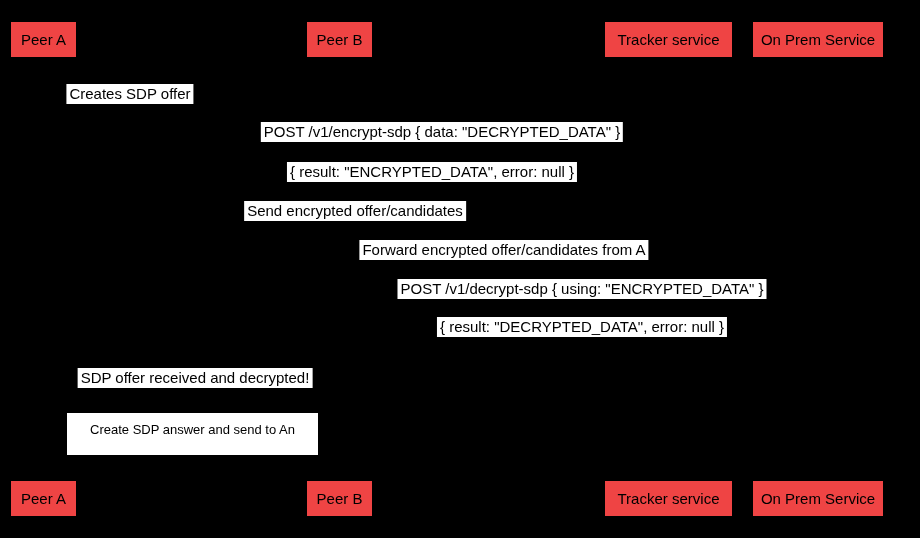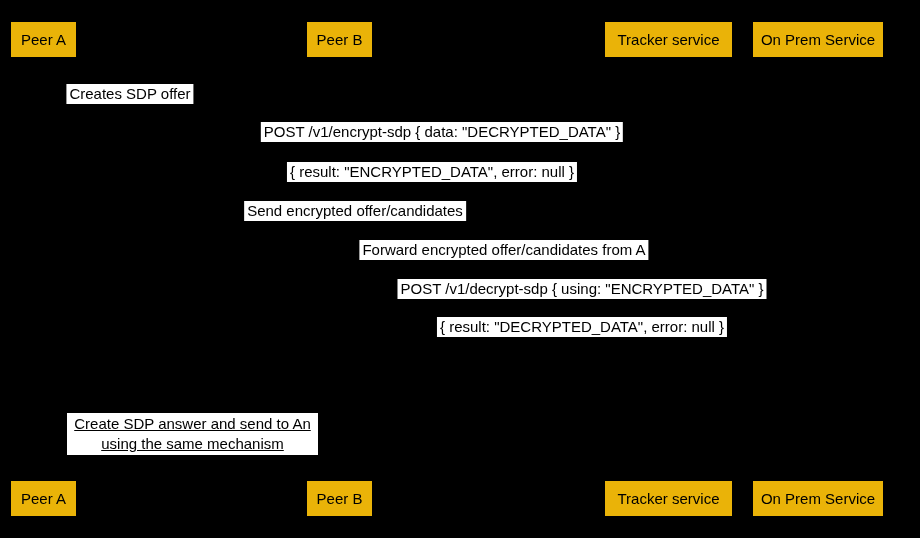--- a/index.html
+++ b/index.html
@@ -18,21 +18,21 @@
   .lifeline {
     position: absolute;
     top: 57px;
     height: 424px;
     width: 1px;
     background: #000000; 
   }
   .actor {
     position: absolute;
     height: 35px;
-    background: #eab308;
+    background: #ef4444;
     color: #000000;
     font-size: 15px;
     display: flex;
     align-items: center;
     justify-content: center;
     white-space: nowrap;
   }
   .msg {
     position: absolute;
     transform: translateX(-50%);
@@ -42,26 +42,25 @@
     height: 20px;
     line-height: 20px;
     padding: 0 3px;
     white-space: nowrap;
     text-align: right;
   }
   .note {
     position: absolute;
     background: #ffffff;
     color: #000000;
-    font-size: 15px;
+    font-size: 13px;
     line-height: 20px;
     text-align: center;
     box-sizing: border-box;
-    padding-top: 1px;
-    text-decoration: underline;
+    padding-top: 7px;
   }
 </style>
 </head>
 <body>
 
 <div class="stage">
 
   <div class="lifeline" style="left:43px"></div>
   <div class="lifeline" style="left:339px"></div>
   <div class="lifeline" style="left:668px"></div>
@@ -72,24 +71,24 @@
   <div class="actor" style="left:605px;top:22px;width:127px">Tracker service</div>
   <div class="actor" style="left:753px;top:22px;width:130px">On Prem Service</div>
 
   <div class="msg" style="left:130px;top:84px">Creates SDP offer</div>
   <div class="msg" style="left:442px;top:122px">POST /v1/encrypt-sdp { data: "DECRYPTED_DATA" }</div>
   <div class="msg" style="left:432px;top:162px">{ result: "ENCRYPTED_DATA", error: null }</div>
   <div class="msg" style="left:355px;top:201px">Send encrypted offer/candidates</div>
   <div class="msg" style="left:504px;top:240px">Forward encrypted offer/candidates from A</div>
   <div class="msg" style="left:582px;top:279px">POST /v1/decrypt-sdp { using: "ENCRYPTED_DATA" }</div>
   <div class="msg" style="left:582px;top:317px">{ result: "DECRYPTED_DATA", error: null }</div>
+  <div class="msg" style="left:195px;top:368px">SDP offer received and decrypted!</div>
 
   <div class="note" style="left:67px;top:413px;width:251px;height:42px">
     <div>Create SDP answer and send to An</div>
-    <div>using the same mechanism</div>
   </div>
 
   <div class="actor" style="left:11px;top:481px;width:65px">Peer A</div>
   <div class="actor" style="left:307px;top:481px;width:65px">Peer B</div>
   <div class="actor" style="left:605px;top:481px;width:127px">Tracker service</div>
   <div class="actor" style="left:753px;top:481px;width:130px">On Prem Service</div>
 
 </div>
 
 </body></html>

